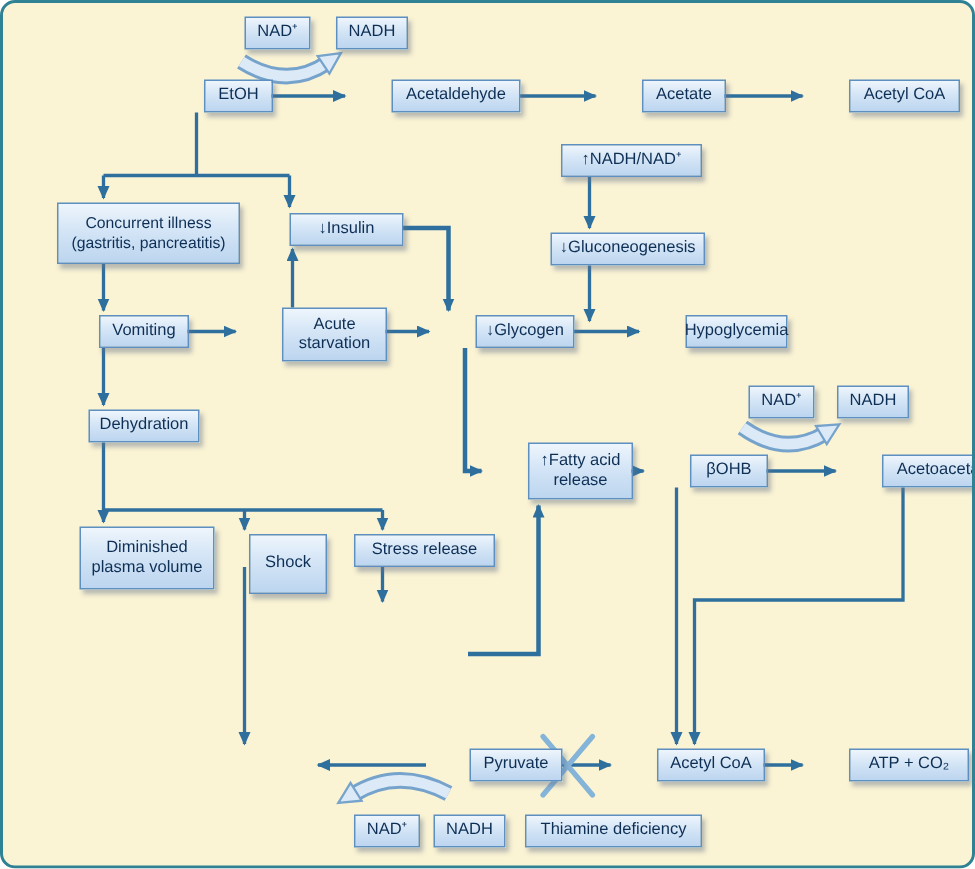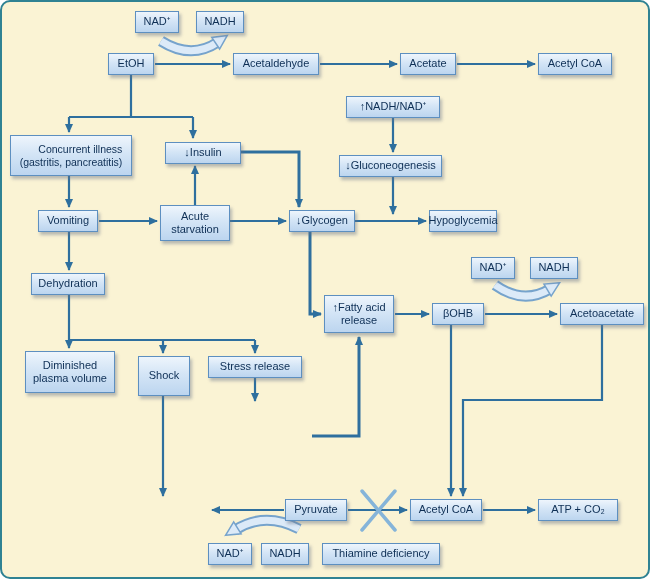--- a/index.html
+++ b/index.html
@@ -20,22 +20,23 @@
     background:linear-gradient(180deg,#eef5fc 0%,#d4e5f6 45%,#bcd5ef 100%);
     border:1px solid #5d8fc0;
     box-shadow:2px 3px 3px rgba(105,115,135,0.45);
     color:#0e2f55;
     font-size:11px;
     line-height:1.2;
     display:flex;align-items:center;justify-content:center;
     text-align:center;
     white-space:pre-line;
     padding:1px 3px;
+    margin-left:28px;
   }
-  .node.small{font-size:10.5px;text-align:right;}
+  .node.small{font-size:10.5px;}
   .node.align-left{justify-content:flex-start;text-align:left;padding-left:7px;}
 </style>
 </head>
 <body>
 
 <div id="canvas">
 
   <svg id="arrows" width="650" height="579" viewBox="0 0 650 579">
     <defs>
       <marker id="ah" markerUnits="userSpaceOnUse" markerWidth="10" markerHeight="9" refX="8" refY="4" orient="auto">

